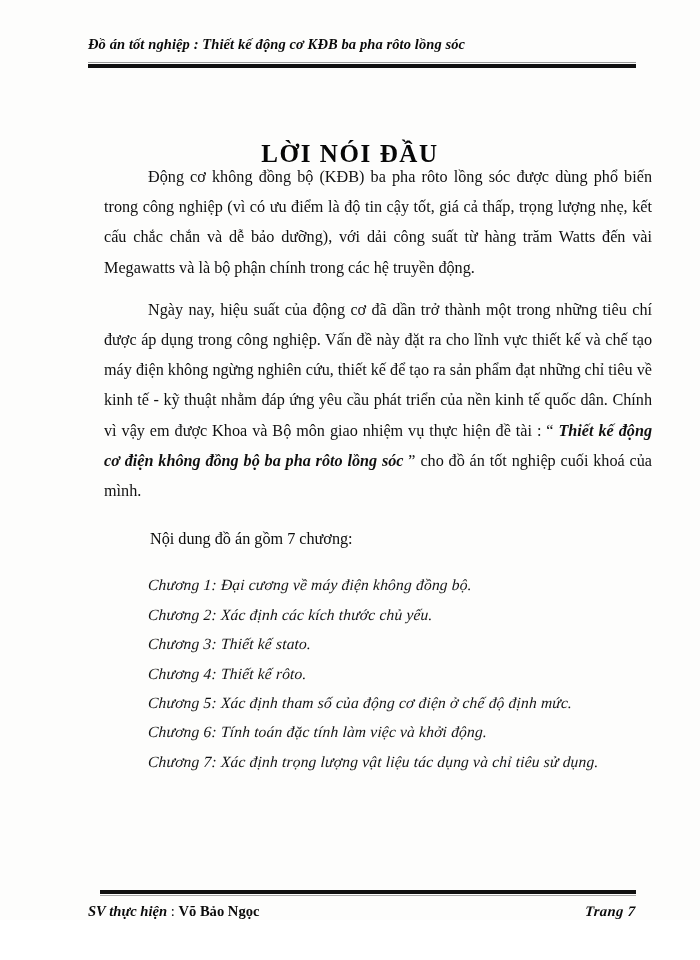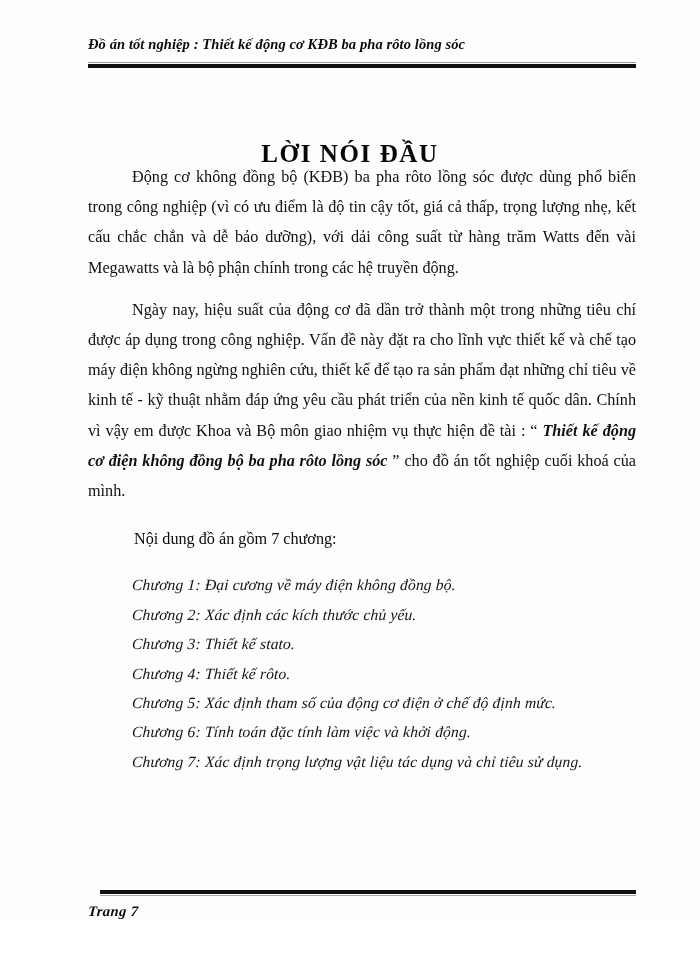--- a/index.html
+++ b/index.html
@@ -77,21 +77,21 @@
     font-weight: bold;
     font-size: 25px;
     letter-spacing: 1.6px;
     color: #070707;
     margin-top: 36px;
   }
 
   
   .body-area {
     position: absolute;
-    left: 88px;
+    left: 104px;
     top: 162px;
     width: 548px;
   }
 
   p.para {
     margin: 0 0 2px 0;
     text-align: justify;
     text-justify: inter-word;
     text-indent: 44px;
     font-size: 16.2px;
@@ -252,18 +252,19 @@
     <div class="spacer-md"></div>
 
   </div>
 
   <div class="footer-rule">
     <div class="thick"></div>
     <div class="thin"></div>
   </div>
 
   <div class="footer-block">
+    <div class="footer-left"><span class="fl-role">SV thực hiện</span><span> : </span><span class="fl-name">Võ Bảo Ngọc</span></div>
 
     <div class="footer-right">Trang 7</div>
   </div>
 
   <div class="scan-dotline"></div>
 </div>
 
 </body></html>

